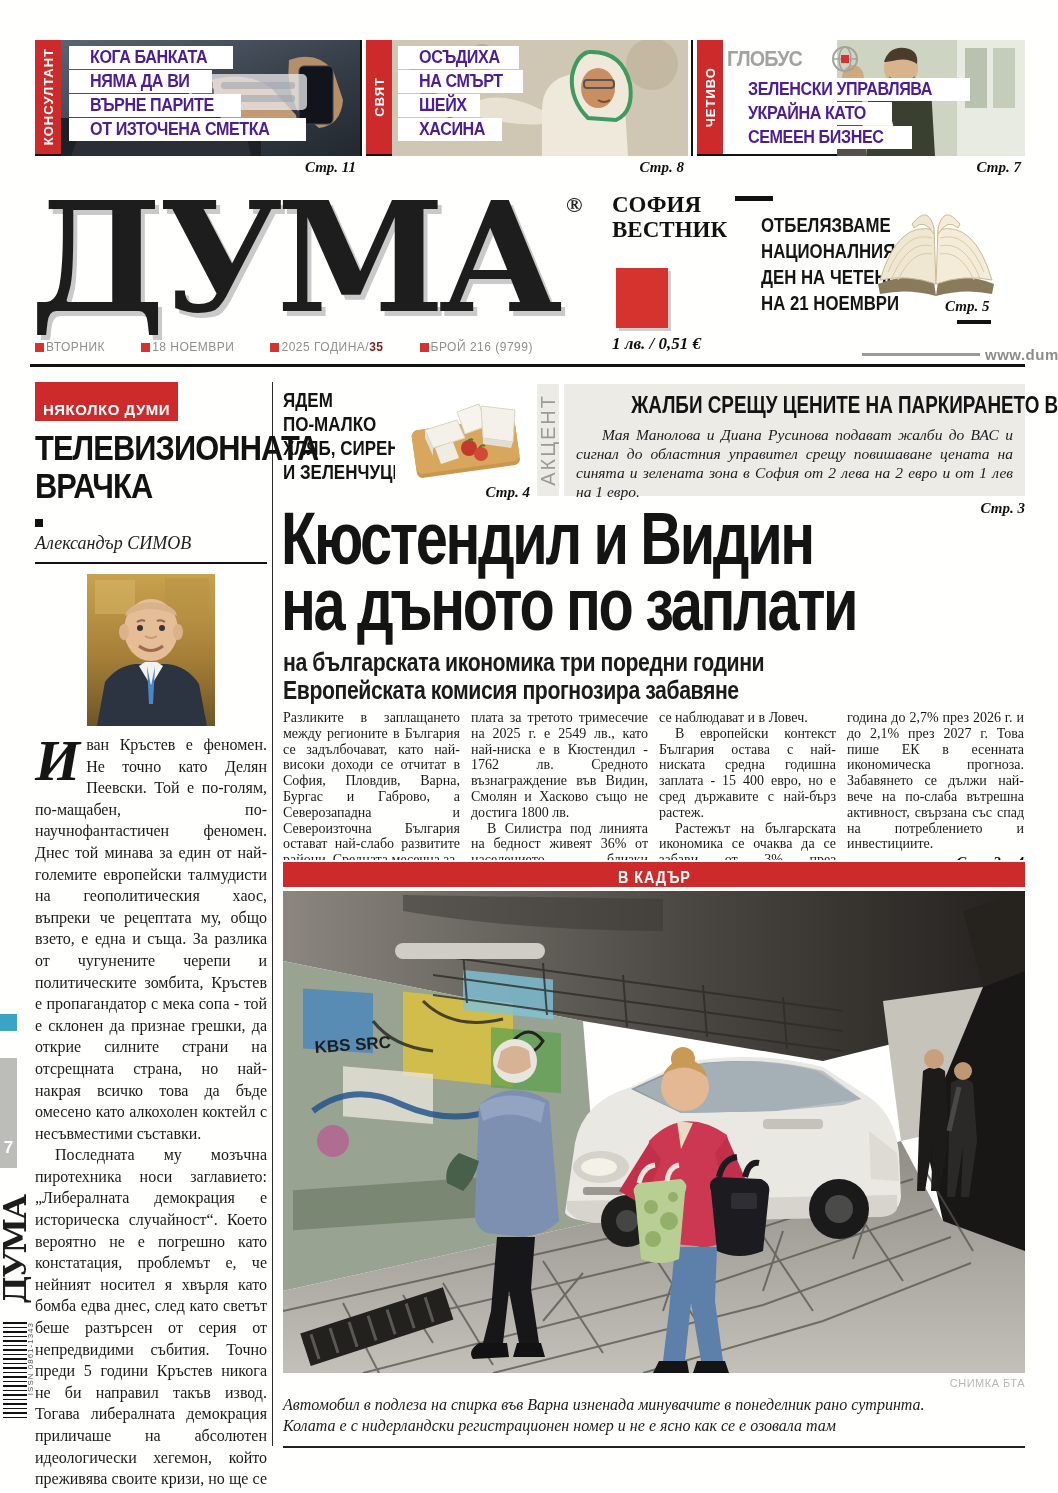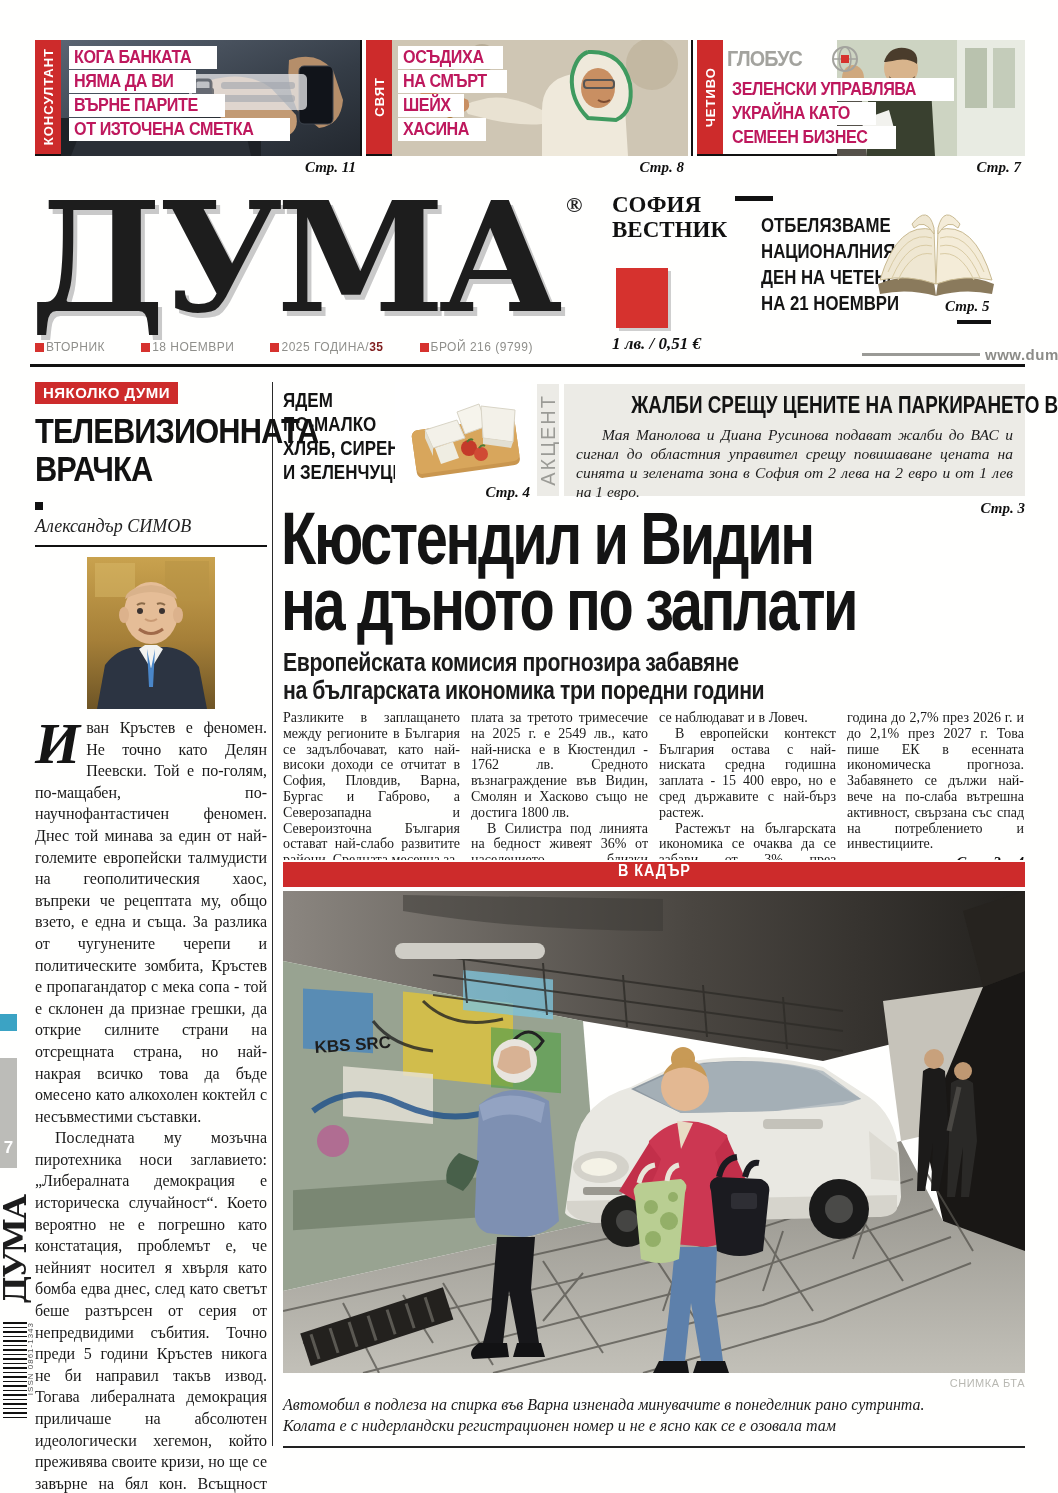--- a/index.html
+++ b/index.html
@@ -10,21 +10,21 @@
 
   
   .teaser { position:absolute; top:40px; height:134px; }
   .teaser-media { position:absolute; left:0; top:0; right:0; height:116px; border-bottom:2px solid #111; overflow:visible; }
   .teaser-photo { position:absolute; top:0; bottom:0; }
   .vlabel { position:absolute; left:0; top:0; bottom:0; width:26px; background:var(--red); color:#fff;
             display:flex; align-items:center; justify-content:center; }
   .vlabel span { writing-mode:vertical-rl; transform:rotate(180deg);
                  font:bold 13px "Liberation Sans", sans-serif; letter-spacing:1px; }
   .chips { position:absolute; z-index:3; }
-  .chip  { display:block; width:fit-content; background:#fff; color:#be185d; padding:0 5px 1px 5px; margin-bottom:1px;
+  .chip  { display:block; width:fit-content; background:#fff; color:#4c1d95; padding:0 5px 1px 21px; margin-bottom:1px;
            font:bold 19px/22px "Liberation Sans", sans-serif; letter-spacing:-0.5px; }
   .chip > span { display:inline-block; transform:scaleX(.85); transform-origin:0 50%; white-space:nowrap; }
   .pgref { font:bold italic 15px "Liberation Serif", serif; color:#111; }
   .teaser-pgref { position:absolute; right:4px; bottom:-2px; }
   .tsep { position:absolute; top:40px; height:116px; width:2px; background:#111; }
 
   .globus-logo { position:absolute; left:30px; top:4px; display:flex; align-items:center; gap:20px; }
   .globus-text { font:bold 22px "Liberation Sans", sans-serif; color:#a3a39e; letter-spacing:-1px; transform:scaleX(.9); transform-origin:0 50%; }
 
   
@@ -47,21 +47,21 @@
   .issue-item { display:flex; align-items:center; gap:2px; font:12px "Liberation Sans", sans-serif; color:#8f8f8b; letter-spacing:.5px; }
   .issue-item .rs { width:9px; height:9px; background:#d6322e; display:inline-block; }
   .issue-item .hl { color:#7f1d1d; font-weight:bold; }
   .site-box { position:absolute; left:862px; top:346px; display:flex; align-items:center; gap:5px; }
   .site-line { width:118px; height:3px; background:#9a9a96; }
   .site-text { font:bold 15px "Liberation Sans", sans-serif; color:#8c8c88; letter-spacing:.5px; }
   .mast-rule { position:absolute; left:30px; top:364px; width:995px; height:3px; background:#111; }
 
   
   .op-col { position:absolute; left:35px; top:382px; width:232px; }
-  .badge { width:fit-content; background:var(--red); color:#fff; padding:2px 8px 3px 8px;
+  .badge { width:fit-content; background:var(--red); color:#fff; padding:19px 8px 3px 8px;
            font:bold 15px "Liberation Sans", sans-serif; letter-spacing:.5px; }
   .op-title { margin-top:8px; font:bold 35px/38px "Liberation Sans", sans-serif; color:#121212; letter-spacing:-1px; }
   .op-title > div > span { display:inline-block; transform:scaleX(.88); transform-origin:0 50%; white-space:nowrap; }
   .op-bullet { width:8px; height:8px; background:#111; margin-top:14px; }
   .op-author { margin-top:6px; font:italic 18px "Liberation Serif", serif; color:#222; }
   .op-rule { margin-top:8px; height:2px; background:#111; }
   .op-photo { margin:10px 0 8px 52px; width:128px; height:152px; display:block; }
   .op-body { text-align:justify; font:16px/21.6px "Liberation Serif", serif; color:#1a1a1a; }
   .op-body p.ind { text-indent:20px; }
   .dropcap { float:left; font:italic bold 58px/46px "Liberation Serif", serif; padding:4px 6px 0 0; color:#151515; }
@@ -101,21 +101,21 @@
   .lead-sub { position:absolute; left:283px; top:648px; }
   .lead-subline { font:bold 25px/28px "Liberation Sans", sans-serif; color:#1b1b1b; letter-spacing:-0.5px; }
   .lead-subline > span { display:inline-block; transform:scaleX(.85); transform-origin:0 50%; white-space:nowrap; }
 
   .lead-cols { position:absolute; left:283px; top:710px; width:742px; display:flex; gap:11px; }
   .acol { width:177px; height:150px; overflow:hidden; text-align:justify; font:14px/15.8px "Liberation Serif", serif; color:#1a1a1a; }
   .acol p.ind { text-indent:16px; }
   .lead-pgref { text-align:right; margin-top:2px; }
 
   .vkadar { position:absolute; left:283px; top:862px; width:742px; height:25px; background:var(--red);
-            display:flex; align-items:flex-start; justify-content:center; }
+            display:flex; align-items:flex-end; justify-content:center; }
   .vkadar span { color:#fff; font:bold 16px "Liberation Sans", sans-serif; letter-spacing:1px;
                  display:inline-block; transform:scaleX(.9); }
 
   .main-photo { position:absolute; left:283px; top:891px; width:742px; height:482px; }
   .credit { position:absolute; left:825px; top:1377px; width:200px; text-align:right;
             font:11px "Liberation Sans", sans-serif; color:#b8b8b2; letter-spacing:.5px; }
   .caption { position:absolute; left:283px; top:1394px; width:742px; font:italic 16px/21px "Liberation Serif", serif; color:#1a1a1a; }
   .bot-rule { position:absolute; left:283px; top:1446px; width:742px; height:2px; background:#222; }
 
   .col-divider { position:absolute; left:272px; top:382px; width:1px; height:1064px; background:#2a2a2a; }
@@ -374,22 +374,22 @@
     <div class="akcent-title"><span>ЖАЛБИ СРЕЩУ ЦЕНИТЕ НА ПАРКИРАНЕТО В СОФИЯ</span></div>
     <p class="akcent-body">Мая Манолова и Диана Русинова подават жалби до ВАС и сигнал до областния управител срещу повишаване цената на синята и зелената зона в София от 2 лева на 2 евро и от 1 лев на 1 евро.</p>
   </div>
   <div class="pgref akcent-pgref">Стр. 3</div>
 
   <div class="lead-title">
     <div class="lead-line"><span>Кюстендил и Видин</span></div>
     <div class="lead-line"><span>на дъното по заплати</span></div>
   </div>
   <div class="lead-sub">
+    <div class="lead-subline"><span>на българската икономика три поредни години</span></div>
     <div class="lead-subline"><span>Европейската комисия прогнозира забавяне</span></div>
-    <div class="lead-subline"><span>на българската икономика три поредни години</span></div>
   </div>
   <div class="lead-cols">
     <div class="acol">
       <p>Разликите в заплащането между регионите в България се задълбочават, като най-високи доходи се отчитат в София, Пловдив, Варна, Бургас и Габрово, а Северозападна и Североизточна България остават най-слабо развитите райони. Средната месечна за-</p>
     </div>
     <div class="acol">
       <p>плата за третото тримесечие на 2025 г. е 2549 лв., като най-ниска е в Кюстендил - 1762 лв. Средното възнаграждение във Видин, Смолян и Хасково също не достига 1800 лв.</p>
       <p class="ind">В Силистра под линията на бедност живеят 36% от населението, близки стойности</p>
     </div>
     <div class="acol">

